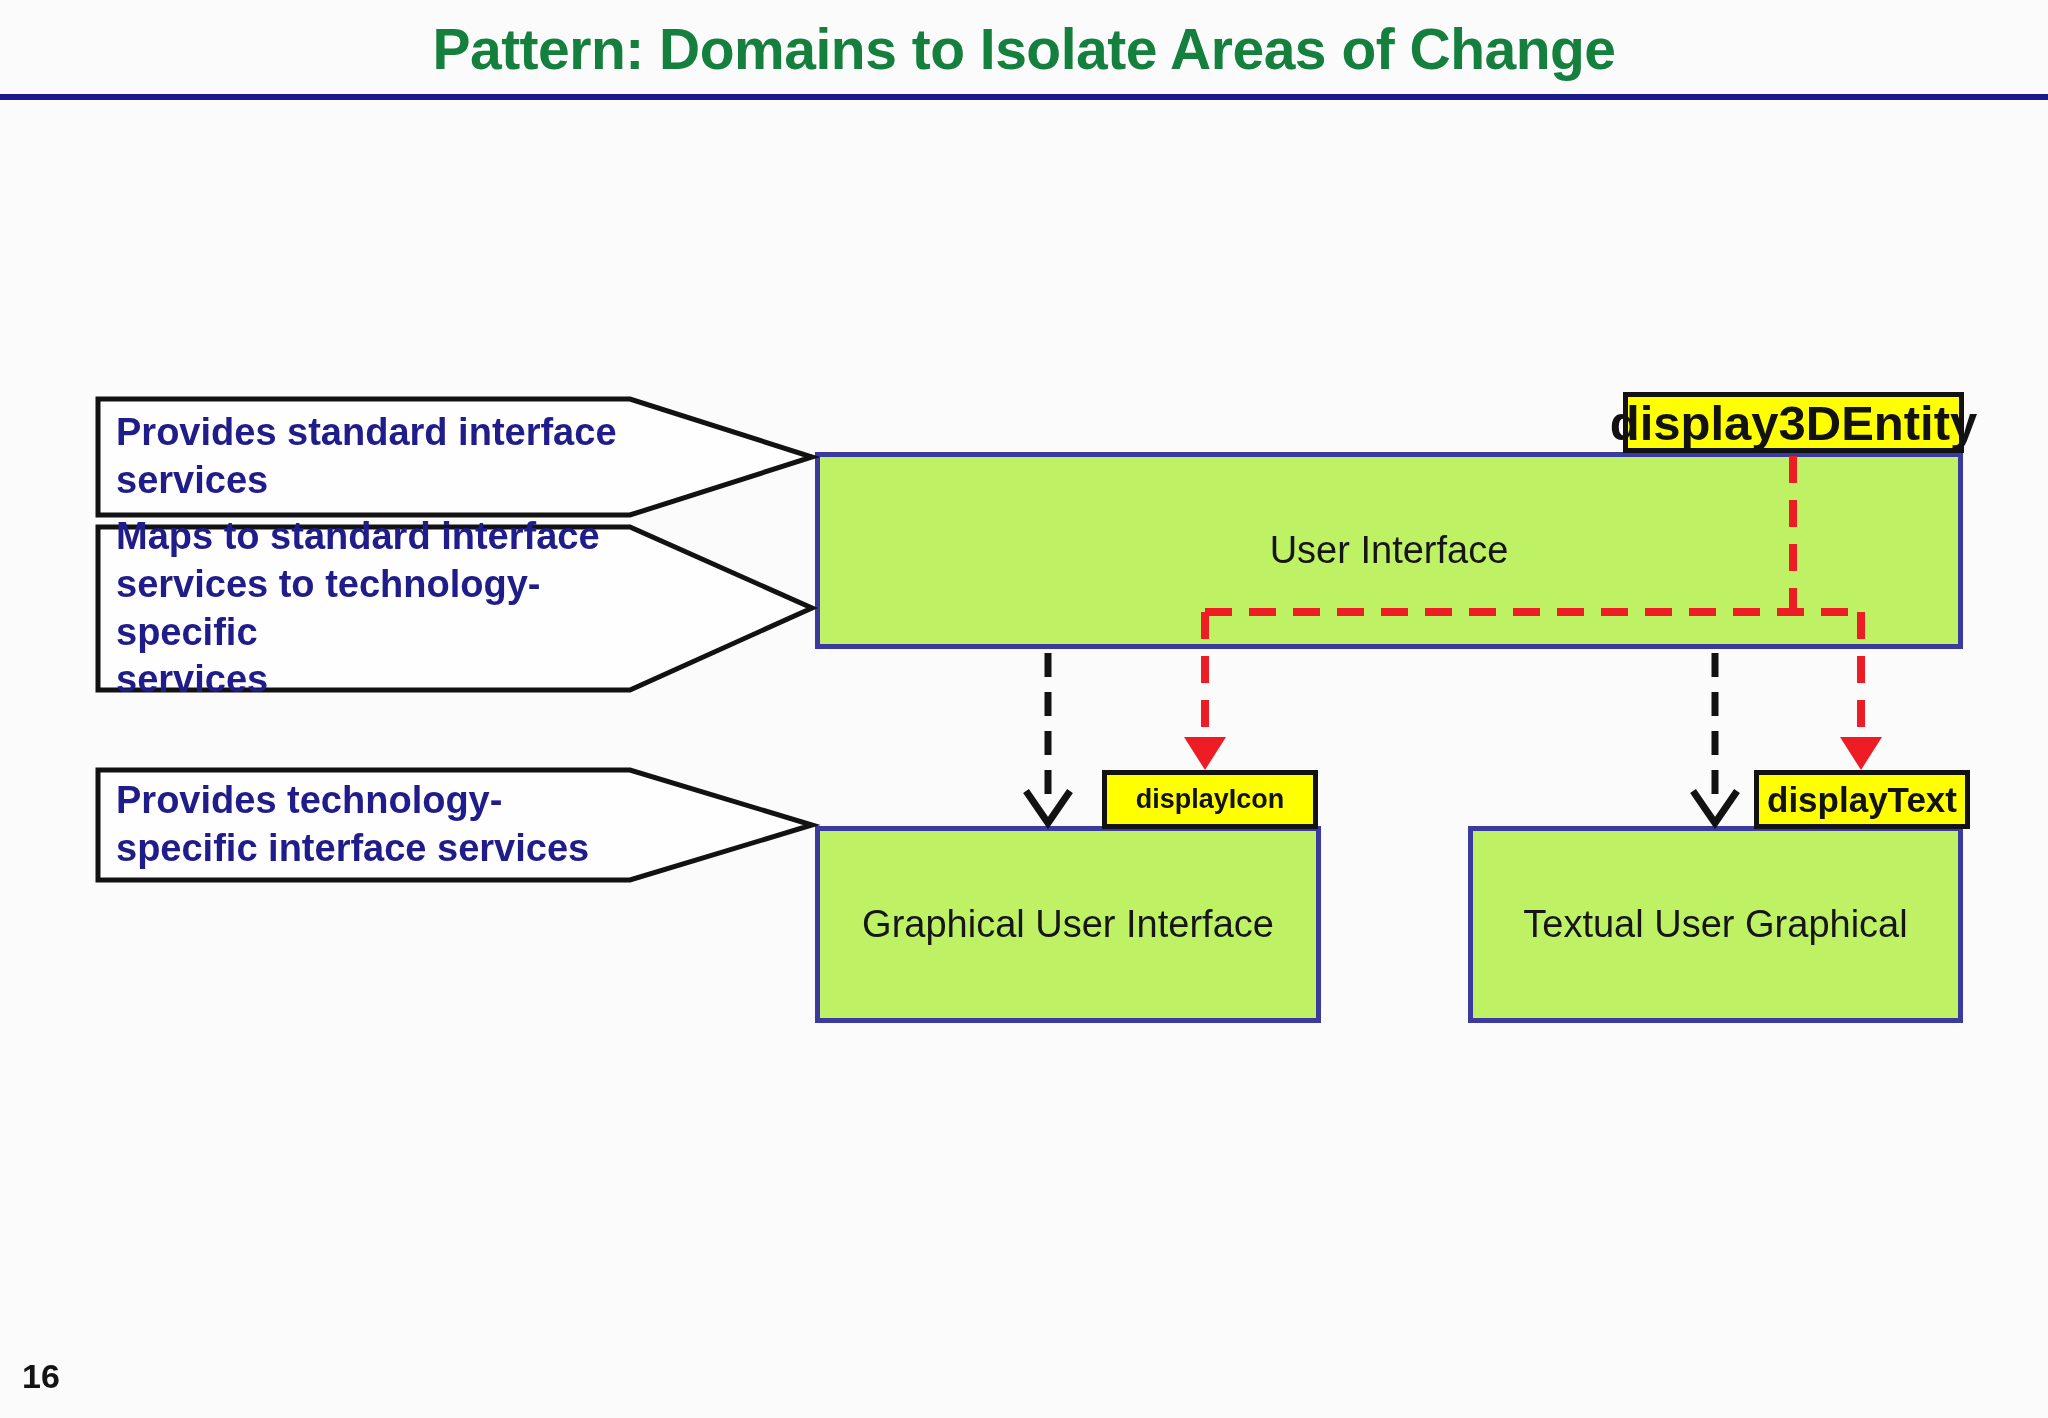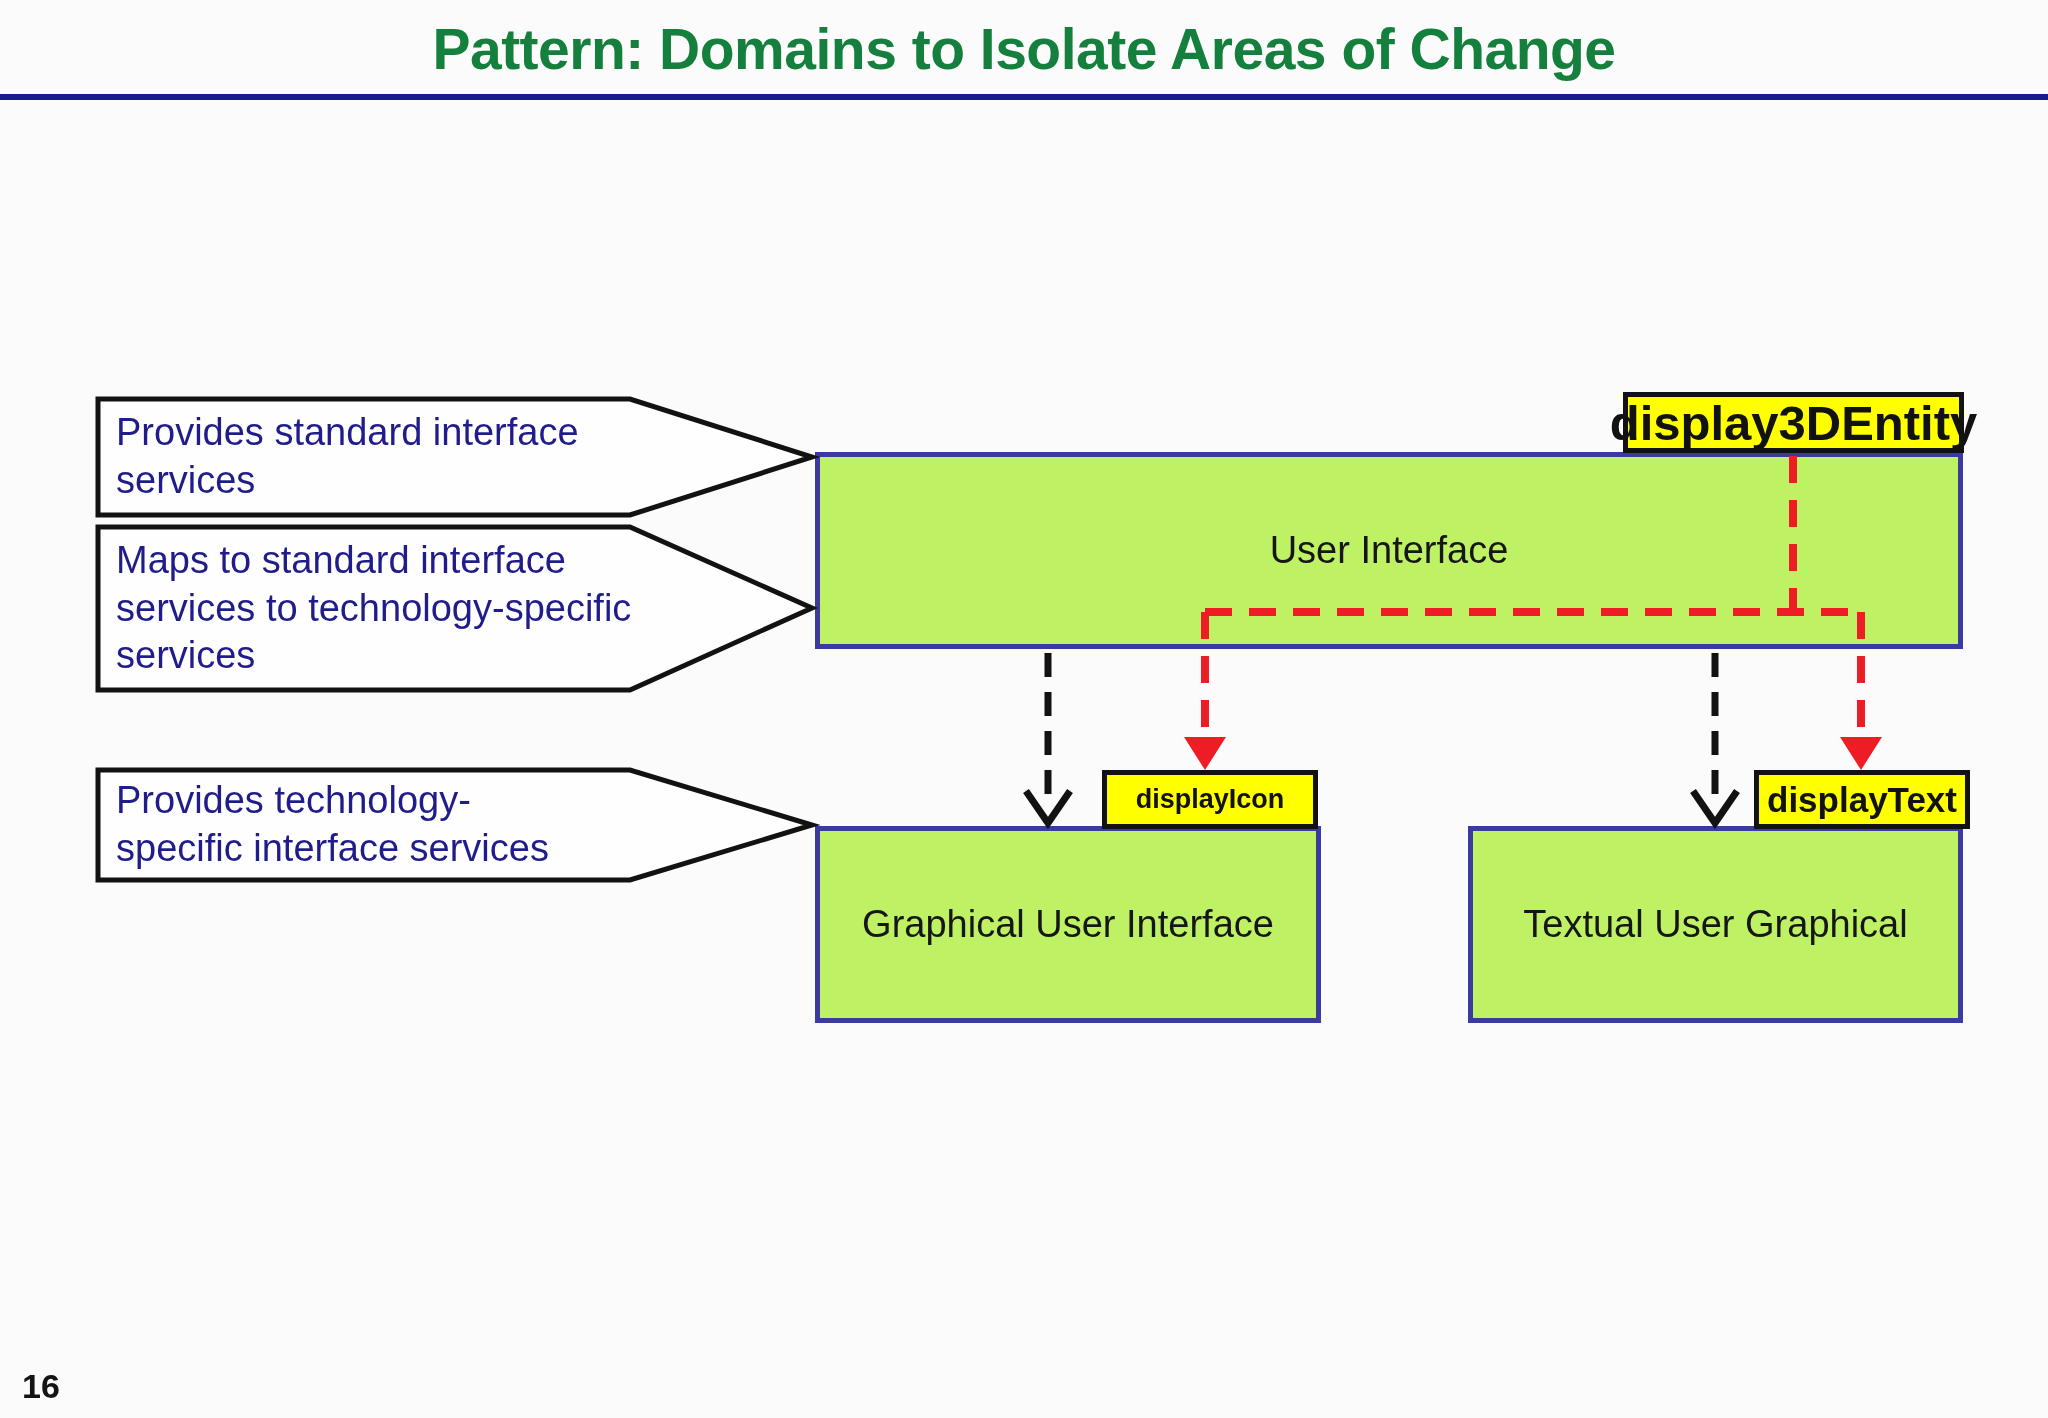--- a/index.html
+++ b/index.html
@@ -30,31 +30,31 @@
     background:#FFFF00;border:5px solid #121212;box-sizing:border-box;
     display:flex;align-items:center;justify-content:center;
     font-weight:bold;color:#121212;white-space:nowrap;
   }
   .op-3d{left:1623px;top:392px;width:341px;height:61px;font-size:49px;}
   .op-icon{left:1102px;top:770px;width:216px;height:59px;font-size:27px;}
   .op-text{left:1754px;top:770px;width:216px;height:59px;font-size:35px;}
   
   .callout-label{
     display:flex;align-items:center;
-    font-size:38px;font-weight:normal;color:#201D8A;
+    font-size:38px;font-weight:bold;color:#201D8A;
     line-height:1.26;white-space:pre-line;
   }
   .co1{left:116px;top:399px;width:505px;height:116px;}
   .co2{left:116px;top:527px;width:520px;height:163px;}
   .co3{left:116px;top:770px;width:505px;height:110px;}
   
   .page-num{
     left:22px;top:1352px;width:120px;height:48px;
     font-size:34px;font-weight:bold;color:#141414;
-    display:flex;align-items:center;margin-top:10px;
+    display:flex;align-items:center;
   }
   svg.layer{position:absolute;left:0;top:0;width:2048px;height:1418px;pointer-events:none;}
 </style>
 </head>
 <body>
 
 <div class="abs title">Pattern: Domains to Isolate Areas of Change</div>
 <div class="abs title-rule"></div>
 
 <div class="abs domain-box box-ui">

